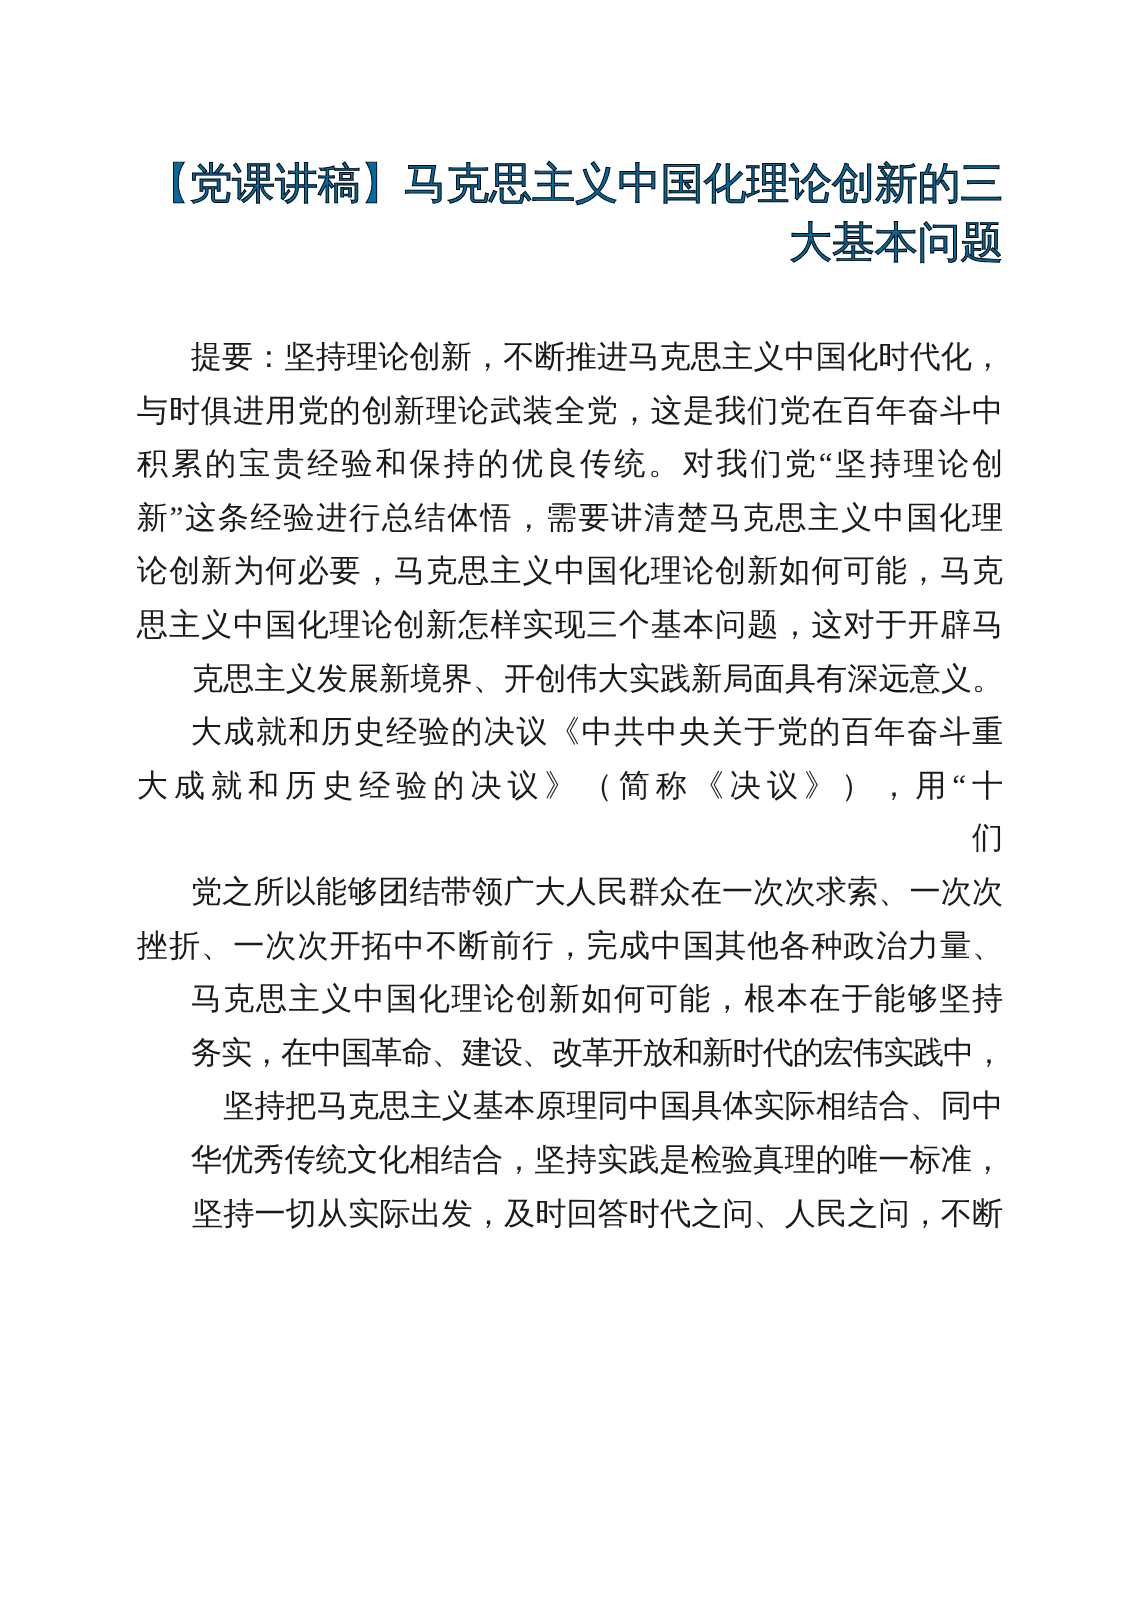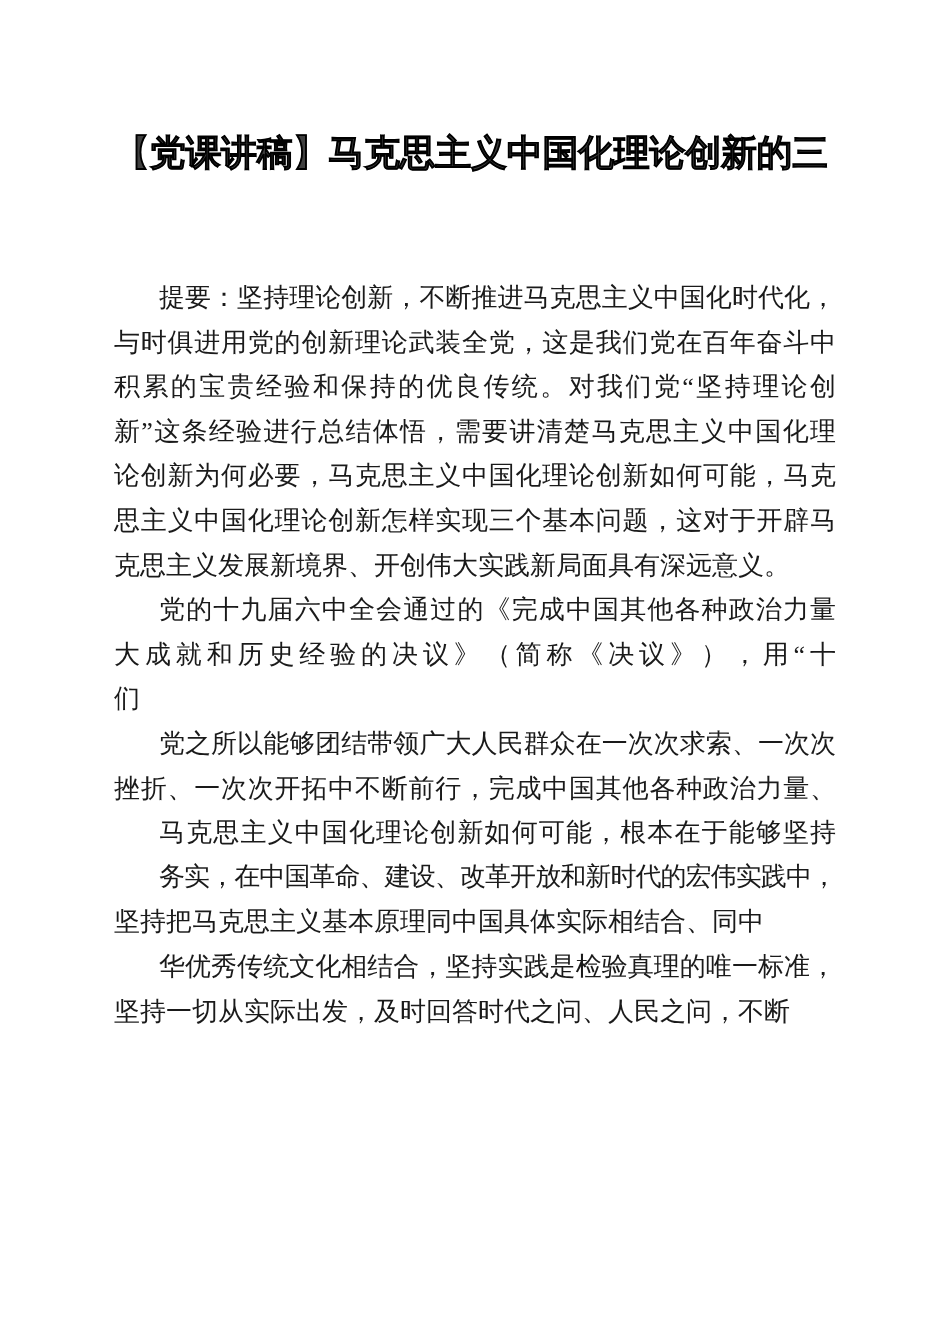--- a/index.html
+++ b/index.html
@@ -14,25 +14,25 @@
     background: #ffffff;
     overflow: hidden;
     font-family: "Liberation Serif", "DejaVu Serif", serif;
   }
   .doc-title {
     position: absolute;
     left: 114px;
     top: 129px;
     width: 722px;
     margin: 0;
-    text-align: left;
+    text-align: right;
     font-size: 36px;
     line-height: 49px;
-    font-weight: bold;
-    color: #404040;
+    font-weight: normal;
+    color: #0369a1;
     -webkit-text-stroke: 0.8px #000000;
     letter-spacing: -0.3px;
   }
   .doc-title .t-line {
     display: block;
   }
   .doc-body {
     position: absolute;
     left: 114px;
     top: 276px;
@@ -40,55 +40,55 @@
     font-size: 26px;
     line-height: 44.6px;
     color: #1a1a1a;
     letter-spacing: 0px;
   }
   .line {
     width: 722px;
     box-sizing: border-box;
     height: 44.6px;
     overflow: visible;
-    text-align: left;
+    text-align: right;
     white-space: nowrap;
   }
   .line.full {
     white-space: normal;
     text-align: justify;
     text-align-last: justify;
     text-justify: inter-character;
   }
   .line.indent {
     padding-left: 45px;
   }
   .line.tight {
     letter-spacing: -1px;
-    font-family: Liberation Mono, monospace;
   }
 </style>
 </head>
 <body>
 
 <div class="page">
 
   <h1 class="doc-title">
     <span class="t-line">【党课讲稿】马克思主义中国化理论创新的三</span>
+    <span class="t-line">大基本问题</span>
   </h1>
 
   <div class="doc-body">
     <div class="line indent full">提要：坚持理论创新，不断推进马克思主义中国化时代化，</div>
     <div class="line full">与时俱进用党的创新理论武装全党，这是我们党在百年奋斗中</div>
     <div class="line full">积累的宝贵经验和保持的优良传统。对我们党“坚持理论创</div>
     <div class="line full">新”这条经验进行总结体悟，需要讲清楚马克思主义中国化理</div>
     <div class="line full">论创新为何必要，马克思主义中国化理论创新如何可能，马克</div>
     <div class="line full">思主义中国化理论创新怎样实现三个基本问题，这对于开辟马</div>
     <div class="line">克思主义发展新境界、开创伟大实践新局面具有深远意义。</div>
-    <div class="line indent full">党的十九届六中全会通过的《完成中国其他各种政治力量</div>
+    <div class="line indent full">大成就和历史经验的决议《中共中央关于党的百年奋斗重</div>
     <div class="line full">大成就和历史经验的决议》（简称《决议》），用“十</div>
     <div class="line">们</div>
     <div class="line indent full">党之所以能够团结带领广大人民群众在一次次求索、一次次</div>
     <div class="line full">挫折、一次次开拓中不断前行，完成中国其他各种政治力量、</div>
     <div class="line indent full">马克思主义中国化理论创新如何可能，根本在于能够坚持</div>
     <div class="line indent full tight">务实，在中国革命、建设、改革开放和新时代的宏伟实践中，</div>
     <div class="line">坚持把马克思主义基本原理同中国具体实际相结合、同中</div>
     <div class="line indent full">华优秀传统文化相结合，坚持实践是检验真理的唯一标准，</div>
     <div class="line">坚持一切从实际出发，及时回答时代之问、人民之问，不断</div>
   </div>

